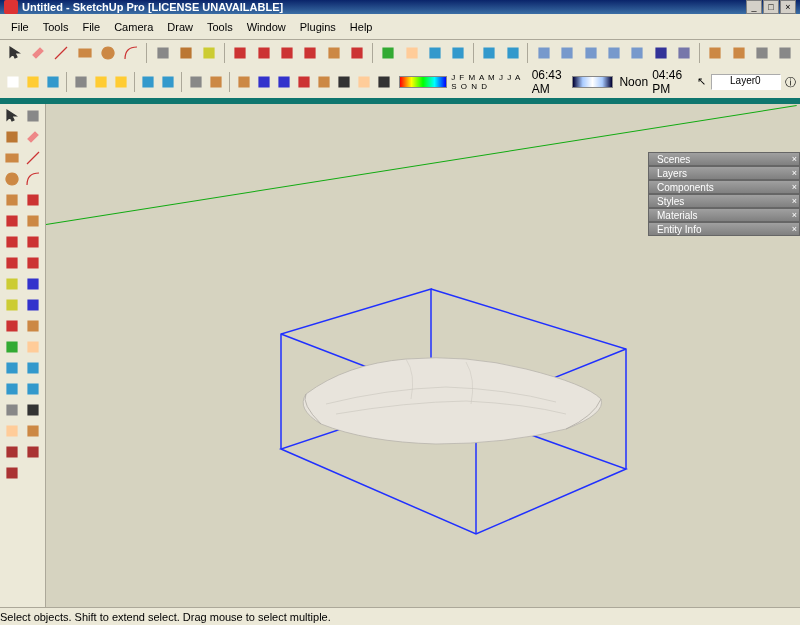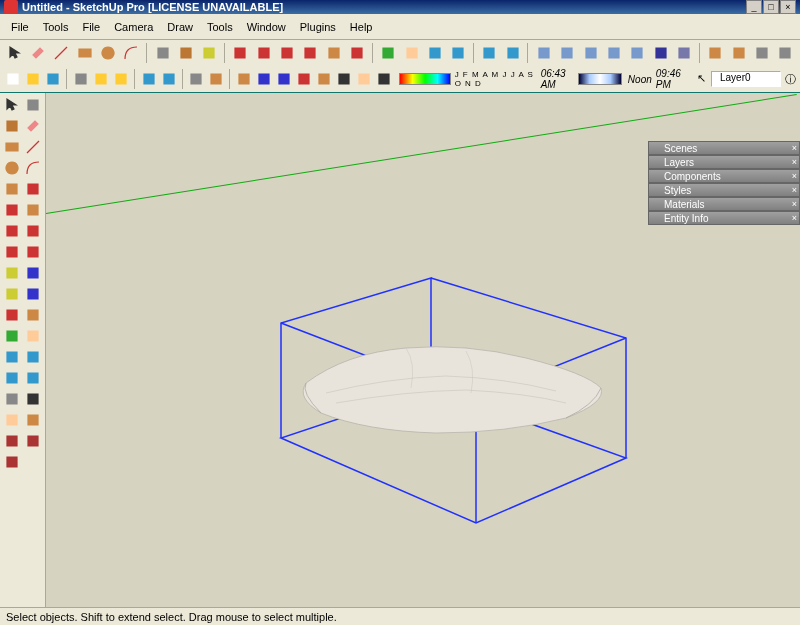--- a/index.html
+++ b/index.html
@@ -4,40 +4,40 @@
 <style>
 * { margin: 0; padding: 0; box-sizing: border-box; font-family: Tahoma, sans-serif; font-size: 11px; }
 body { width: 800px; height: 625px; overflow: hidden; background: #ece9d8; display: flex; flex-direction: column; }
 .titlebar { height: 14px; background: linear-gradient(#0a246a, #3b6ea5); color: #fff; display: flex; align-items: center; padding: 0 4px; }
 .titlebar-icon { width: 14px; height: 14px; background: #d33; margin-right: 4px; border-radius: 2px; }
 .titlebar-text { flex: 1; font-weight: bold; }
 .win-btns { display: flex; gap: 1px; }
 .win-btn { width: 16px; height: 14px; background: #d4d0c8; border: 1px solid #808080; font-size: 9px; text-align: center; line-height: 12px; cursor: pointer; color: #000; }
 .menubar { height: 26px; background: #ece9d8; display: flex; align-items: center; padding: 0 4px; border-bottom: 1px solid #aca899; }
 .menu-item { padding: 2px 7px; cursor: pointer; }
-.toolbars { background: #ece9d8; border-bottom: 1px solid #0f766e; }
+.toolbars { background: #ece9d8; border-bottom: 6px solid #0f766e; }
 .toolbar-row { display: flex; align-items: center; padding: 2px 4px; gap: 2px; flex-wrap: nowrap; }
 .tb-btn { width: 22px; height: 22px; border: 1px solid transparent; display: flex; align-items: center; justify-content: center; cursor: pointer; }
 .tb-sep { width: 2px; height: 20px; border-left: 1px solid #aca899; margin: 0 2px; }
 .time-bar { display: flex; align-items: center; gap: 0; margin-left: 4px; }
 .time-grad { width: 70px; height: 12px; background: linear-gradient(to right, #f00, #ff0, #0f0, #0ff, #00f); border: 1px solid #888; }
 .time-months { font-size: 8px; letter-spacing: 1px; margin: 0 4px; }
 .time-day { width: 60px; height: 12px; background: linear-gradient(to right, #003, #aaccff, #fff, #aaccff, #003); border: 1px solid #888; margin: 0 4px; }
-.time-label { font-size: 10px; margin: 0 2px; font-style: italic; }
+.time-label { font-size: 12px; margin: 0 2px; }
 .layer-box { display: flex; align-items: center; margin-left: 6px; }
-.layer-sel { width: 70px; height: 16px; border: 1px inset #fff; background: #fff; padding: 0 8px; font-size: 10px; }
+.layer-sel { width: 70px; height: 16px; border: 1px inset #fff; background: #fff; padding: 0 18px; font-size: 10px; }
 .workspace { flex: 1; display: flex; position: relative; overflow: hidden; }
 .side-toolbar { width: 46px; background: #ece9d8; border-right: 1px solid #aca899; padding: 2px; display: flex; flex-direction: column; gap: 1px; }
 .side-row { display: flex; gap: 1px; }
 .side-btn { width: 20px; height: 20px; border: 1px solid transparent; display: flex; align-items: center; justify-content: center; cursor: pointer; }
 .viewport { flex: 1; background: #d6d3c0; position: relative; }
 .panels { position: absolute; right: 0; top: 48px; width: 152px; }
-.panel { height: 14px; background: linear-gradient(#a0a0a0, #808080); border: 1px solid #666; color: #fff; font-size: 10px; padding: 0 15px; display: flex; align-items: center; cursor: pointer; position: relative; }
+.panel { height: 14px; background: linear-gradient(#a0a0a0, #808080); border: 1px solid #666; color: #fff; font-size: 10px; padding: 0 8px; display: flex; align-items: center; cursor: pointer; position: relative; }
 .panel::after { content: "×"; position: absolute; right: 2px; font-size: 9px; }
-.statusbar { height: 18px; background: #ece9d8; border-top: 1px solid #aca899; display: flex; align-items: center; padding: 0 6px; font-size: 10px; }
+.statusbar { height: 18px; background: #ece9d8; border-top: 1px solid #aca899; display: flex; align-items: center; padding: 0 0; font-size: 10px; }
 svg.ico { width: 16px; height: 16px; }
 .green-line { position: absolute; width: 760px; height: 1px; background: #1a1; top: 120px; left: 0; transform: rotate(-9deg); transform-origin: left; }
 </style>
 </head>
 <body>
 
 <div class="titlebar">
   <div class="titlebar-icon"></div>
   <div class="titlebar-text">Untitled - SketchUp Pro  [LICENSE UNAVAILABLE]</div>
   <div class="win-btns">
@@ -322,21 +322,21 @@
         <svg class="ico" viewBox="0 0 16 16">
           <path d="M3 3 L13 3 L13 13 L3 13 Z" fill="#333" stroke="#333" stroke-width="1.2"></path>
         </svg>
       </div>
       <div class="time-bar">
         <div class="time-grad"></div>
         <span class="time-months">J F M A M J J A S O N D</span>
         <span class="time-label">06:43 AM</span>
         <div class="time-day"></div>
         <span class="time-label">Noon</span>
-        <span class="time-label">09:46 PM</span>
+        <span class="time-label">04:46 PM</span>
       </div>
       <div class="layer-box">
         <span style="width:14px;height:14px;display:inline-block">↖</span>
         <div class="layer-sel">Layer0</div>
         <span style="margin-left:4px">ⓘ</span>
       </div>
     </div>
 </div>
 
 <div class="workspace">

